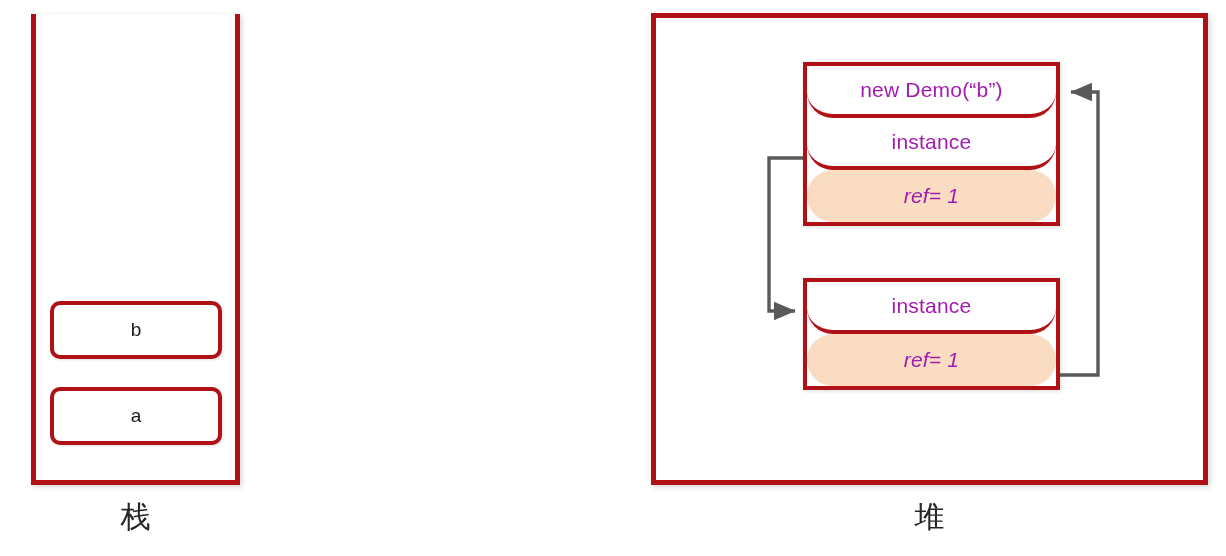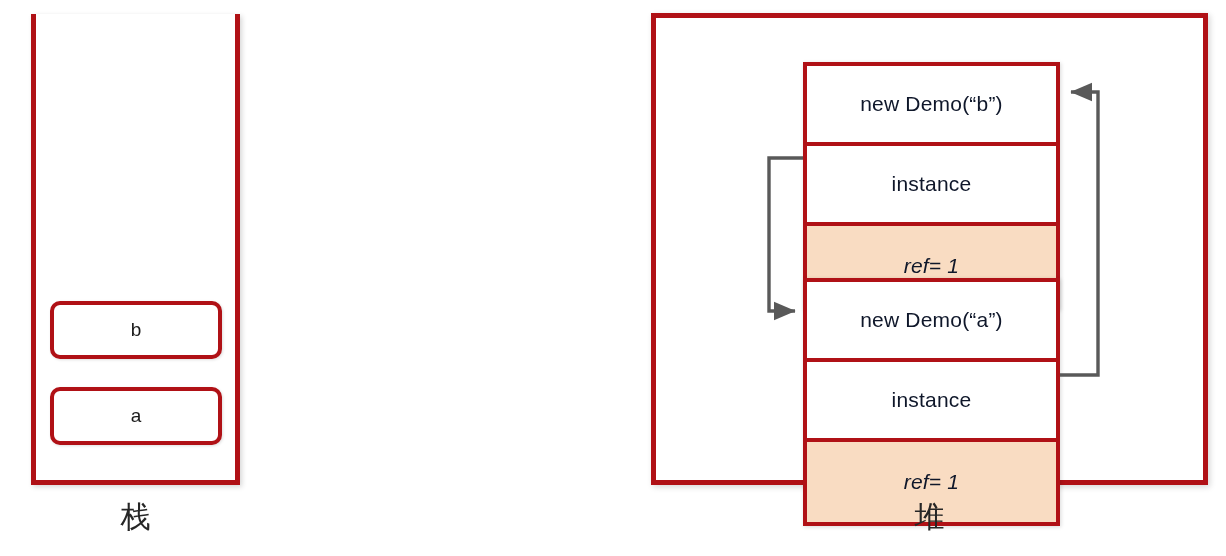--- a/index.html
+++ b/index.html
@@ -105,29 +105,30 @@
     box-sizing: border-box;
     border: 4px solid #B01116;
     background: #ffffff;
     box-shadow: 1px 1px 4px rgba(0,0,0,0.15);
   }
   #heap-object-b { top: 62px; }
   #heap-object-a { top: 278px; }
 
   .heap-cell {
     box-sizing: border-box;
-    height: 80px;
+    height: 52px;
     display: flex;
     align-items: center;
     justify-content: center;
     font-size: 21px;
-    color: #0f172a;
+    color: #a21caf;
     background: #ffffff;
     border-bottom: 4px solid #B01116;
     letter-spacing: 0.2px;
+    border-radius: 27px;
   }
   .heap-cell:last-child {
     border-bottom: none;
     font-style: italic;
   }
   .heap-cell.ref {
     background: #F9DCC2;
   }
 
   
@@ -160,21 +161,20 @@
   <div id="heap-region">
     <div id="heap-container"></div>
 
     <div class="heap-object" id="heap-object-b">
       <div class="heap-cell">new Demo(“b”)</div>
       <div class="heap-cell">instance</div>
       <div class="heap-cell ref">ref= 1</div>
     </div>
 
     <div class="heap-object" id="heap-object-a">
-      <div class="heap-cell">new Demo(“a”)</div>
       <div class="heap-cell">instance</div>
       <div class="heap-cell ref">ref= 1</div>
     </div>
 
     <svg id="connectors" viewBox="0 0 1226 556" width="1226" height="556">
       <defs>
         <marker id="arrowhead-right" markerWidth="7" markerHeight="7" refX="6.2" refY="3.1" orient="auto" markerUnits="strokeWidth">
           <path d="M 0 0.4 L 6.4 3.1 L 0 5.8 z" fill="#595959"></path>
         </marker>
       </defs>

